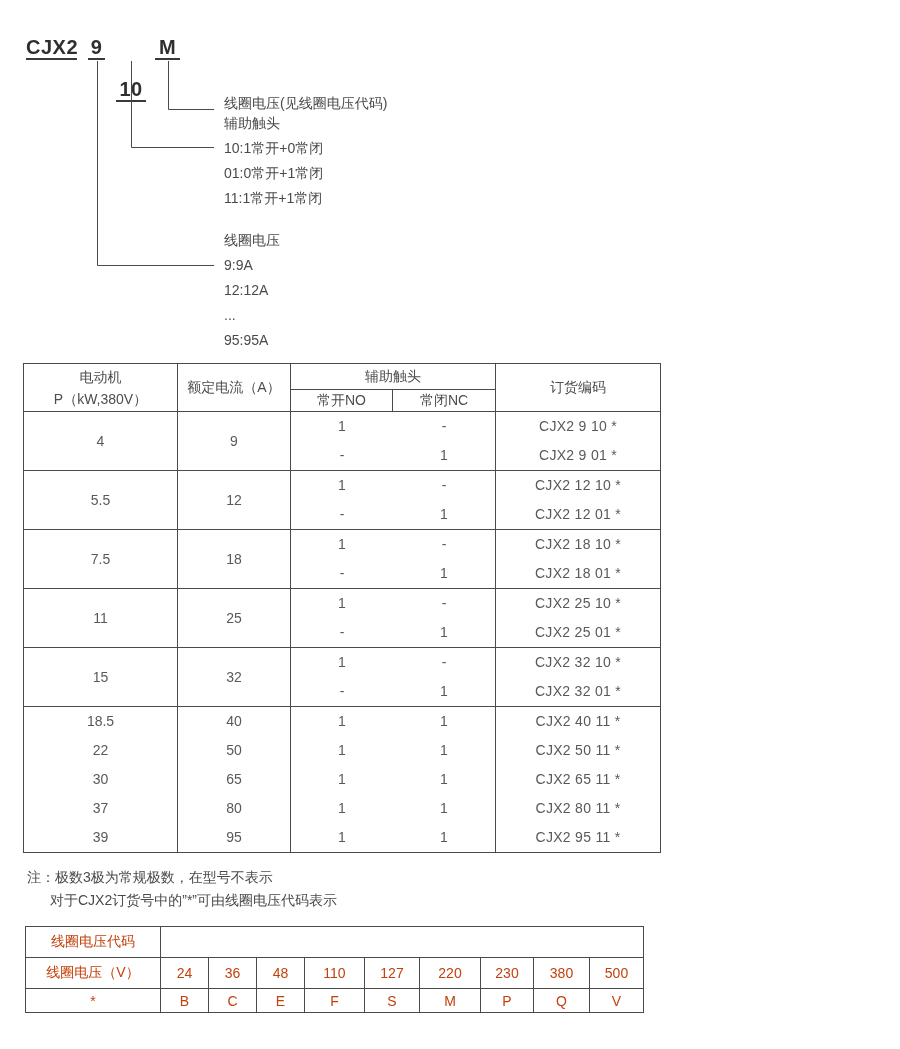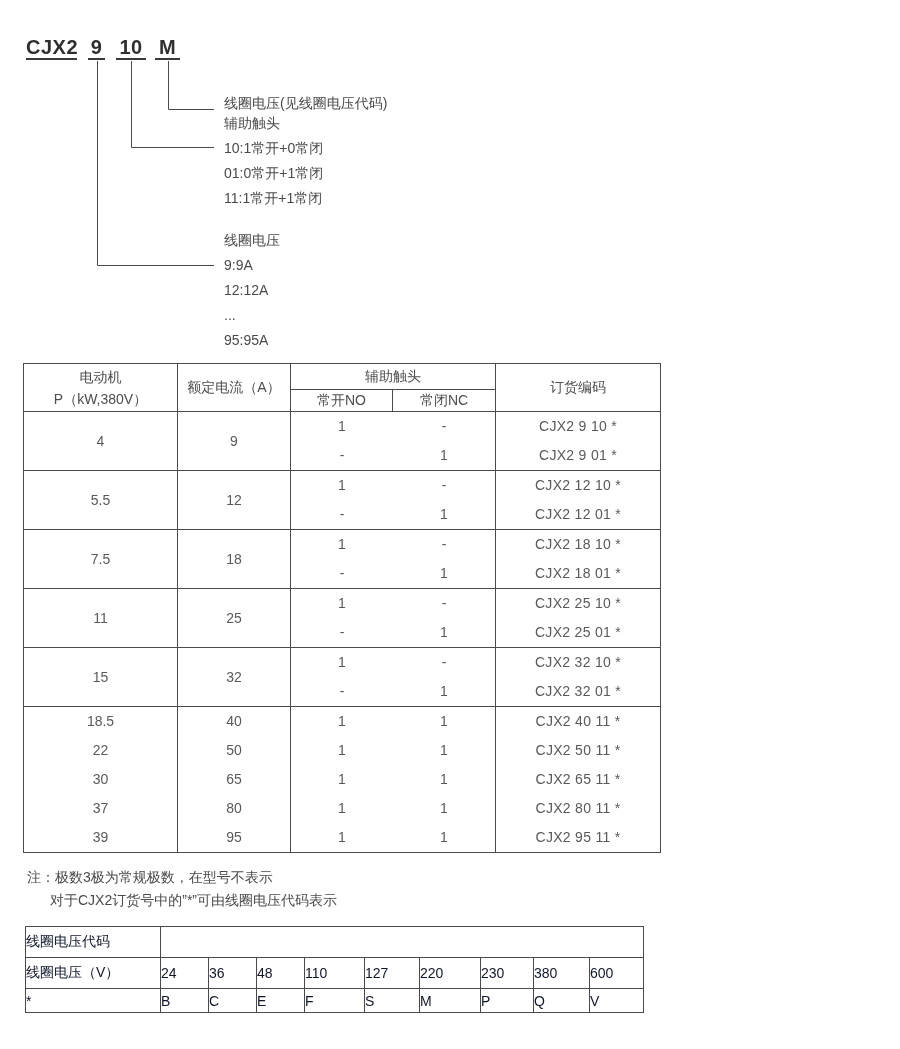--- a/index.html
+++ b/index.html
@@ -37,31 +37,31 @@
   .aux-line .half { width:50%; text-align:center; }
   .c-code .line { letter-spacing:0.3px; }
 
   
   .note { position:absolute; font-size:14px; color:#4a4a4a; white-space:nowrap; height:18px; line-height:18px; }
   .note-1 { left:27px; top:868px; }
   .note-2 { left:50px; top:891px; }
 
   
   .coil-table { position:absolute; left:25px; top:926px; }
-  .coil-table td { font-size:14px; color:#0f172a; }
+  .coil-table td { font-size:14px; color:#c2410c; text-align:center; }
   .coil-row-1 td { height:30px; }
   .coil-row-2 td { height:30px; }
   .coil-row-3 td { height:23px; }
 </style>
 </head>
 <body>
 
 <span class="model-part" style="left:26px;width:51px;text-align:right;">CJX2</span>
 <span class="model-part" style="left:88px;width:17px;">9</span>
-<span class="model-part" style="left:116px;width:30px;">10</span>
+<span class="model-part" style="left:116px;width:30px;margin-top:42px;">10</span>
 <span class="model-part" style="left:155px;width:25px;">M</span>
 
 <svg id="connector-svg" width="260" height="280">
   <polyline points="168.5,61 168.5,109.5 214,109.5" fill="none" stroke="#4a4a4a" stroke-width="1"></polyline>
   <polyline points="131.5,61 131.5,147.5 214,147.5" fill="none" stroke="#4a4a4a" stroke-width="1"></polyline>
   <polyline points="97.5,61 97.5,265.5 214,265.5" fill="none" stroke="#4a4a4a" stroke-width="1"></polyline>
 </svg>
 
 <div class="diagram-label" style="top:78px;margin-top:16px;">线圈电压(见线圈电压代码)</div>
 <div class="diagram-label" style="top:114px;">辅助触头</div>
@@ -280,21 +280,21 @@
     <tr class="coil-row-2">
       <td>线圈电压（V）</td>
     <td>24</td>
         <td>36</td>
         <td>48</td>
         <td>110</td>
         <td>127</td>
         <td>220</td>
         <td>230</td>
         <td>380</td>
-        <td>600</td>
+        <td>500</td>
       </tr>
     <tr class="coil-row-3">
       <td>*</td>
     <td>B</td>
         <td>C</td>
         <td>E</td>
         <td>F</td>
         <td>S</td>
         <td>M</td>
         <td>P</td>

